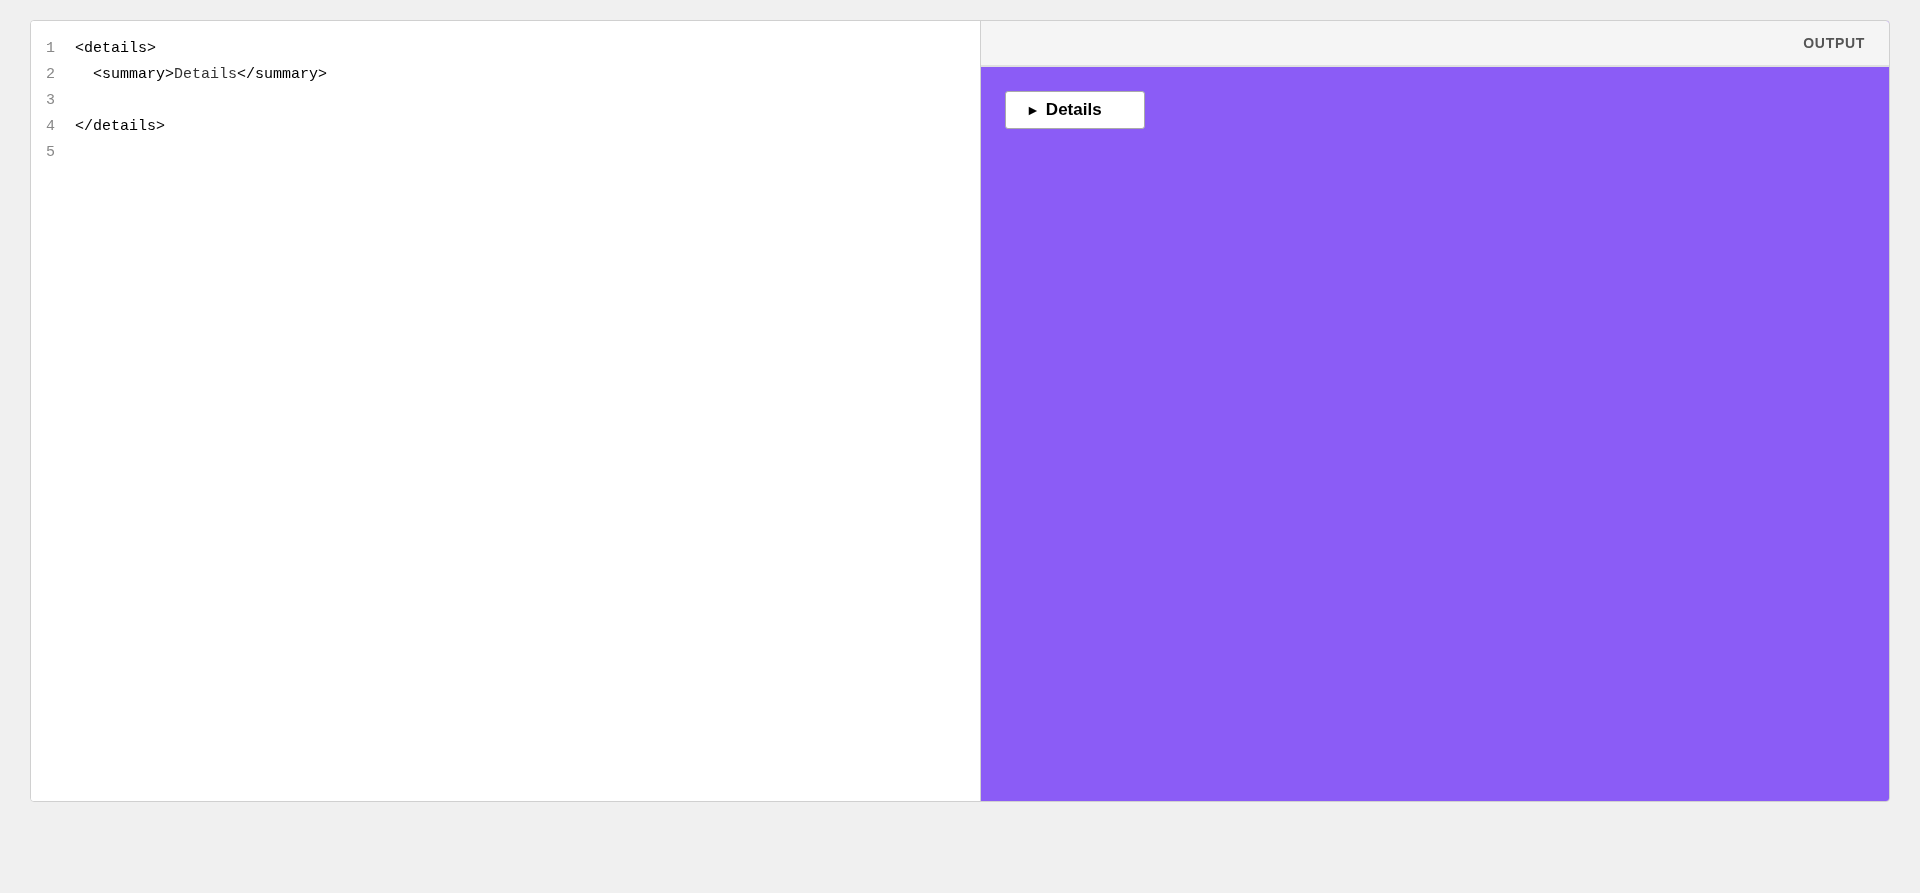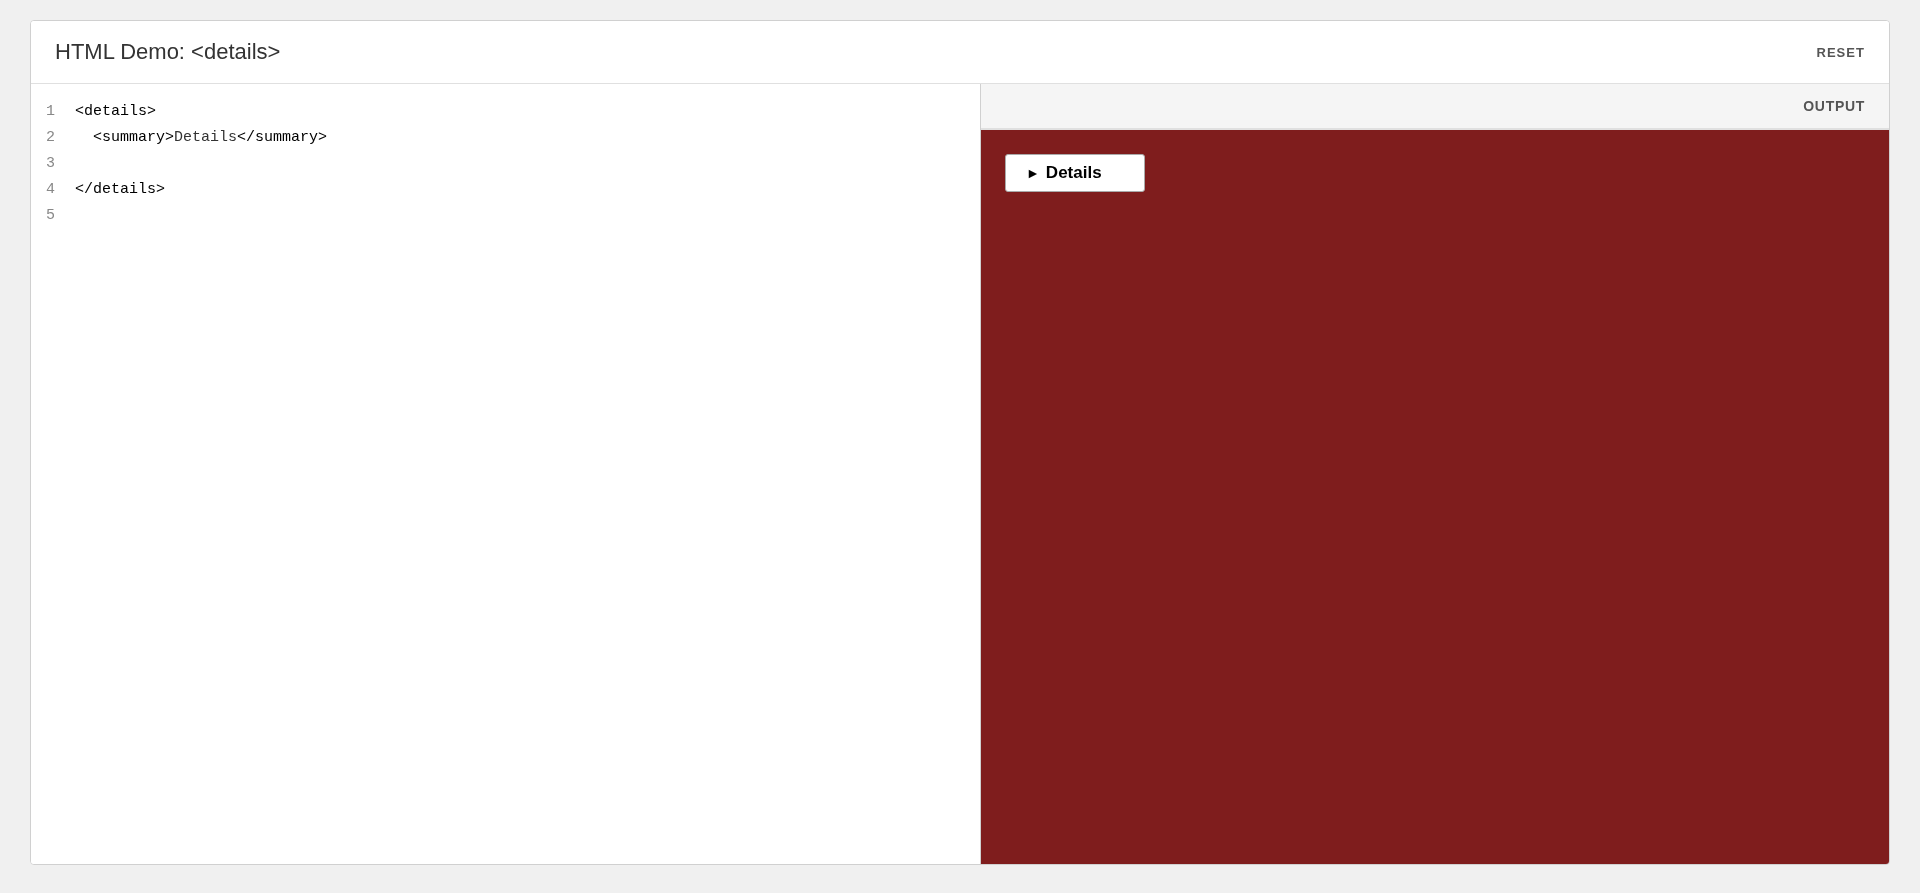--- a/index.html
+++ b/index.html
@@ -128,21 +128,21 @@
     }
 
     .text-content {
       color: #333333;
     }
 
     .right-panel {
       flex: 1;
       display: flex;
       flex-direction: column;
-      background: #7f1d1d;
+      background: #8b5cf6;
     }
 
     .output-bar {
       display: flex;
       justify-content: flex-end;
       padding: 14px 24px;
       background: #f5f5f5;
       border-bottom: 2px solid #e0e0e0;
     }
 
@@ -183,24 +183,20 @@
       font-size: 17px;
       font-weight: 600;
       color: #000000;
     }
   </style>
 </head>
 <body>
 
 <div class="demo-container">
 
-  <div class="header">
-    <span class="header-title">HTML Demo: &lt;details&gt;</span>
-    <button class="reset-button">RESET</button>
-  </div>
 
   <div class="editor-area">
 
     <div class="left-panel">
 
 
       <div class="code-editor">
 
         <div class="code-line">
           <span class="line-number">1</span>

